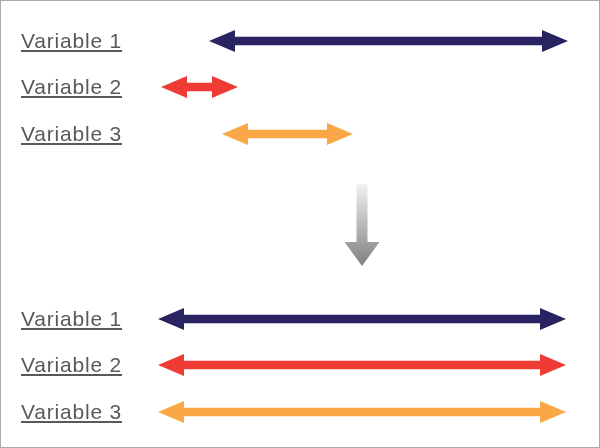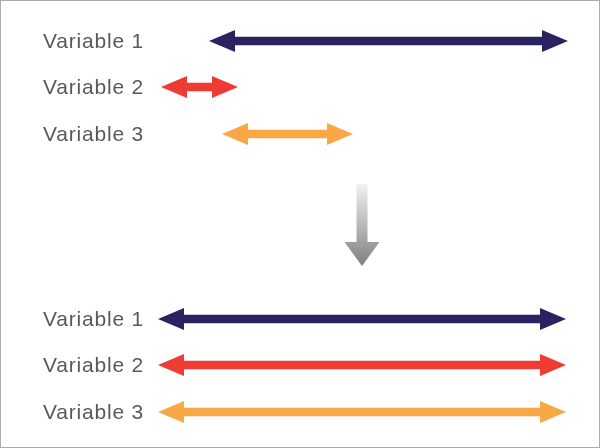--- a/index.html
+++ b/index.html
@@ -11,28 +11,29 @@
   .frame {
     position: relative;
     width: 598px;
     height: 446px;
     border: 1px solid #acacac;
     background: #ffffff;
     overflow: hidden;
   }
   .var-label {
     position: absolute;
-    left: 42px;
+    left: 20px;
     height: 28px;
     line-height: 28px;
     font-size: 21px;
     letter-spacing: 0.8px;
     font-weight: 400;
     color: #59595c;
     white-space: nowrap;
+    text-decoration: underline;
   }
   svg.canvas {
     position: absolute;
     left: 0;
     top: 0;
     width: 598px;
     height: 446px;
   }
 </style>
 </head>

